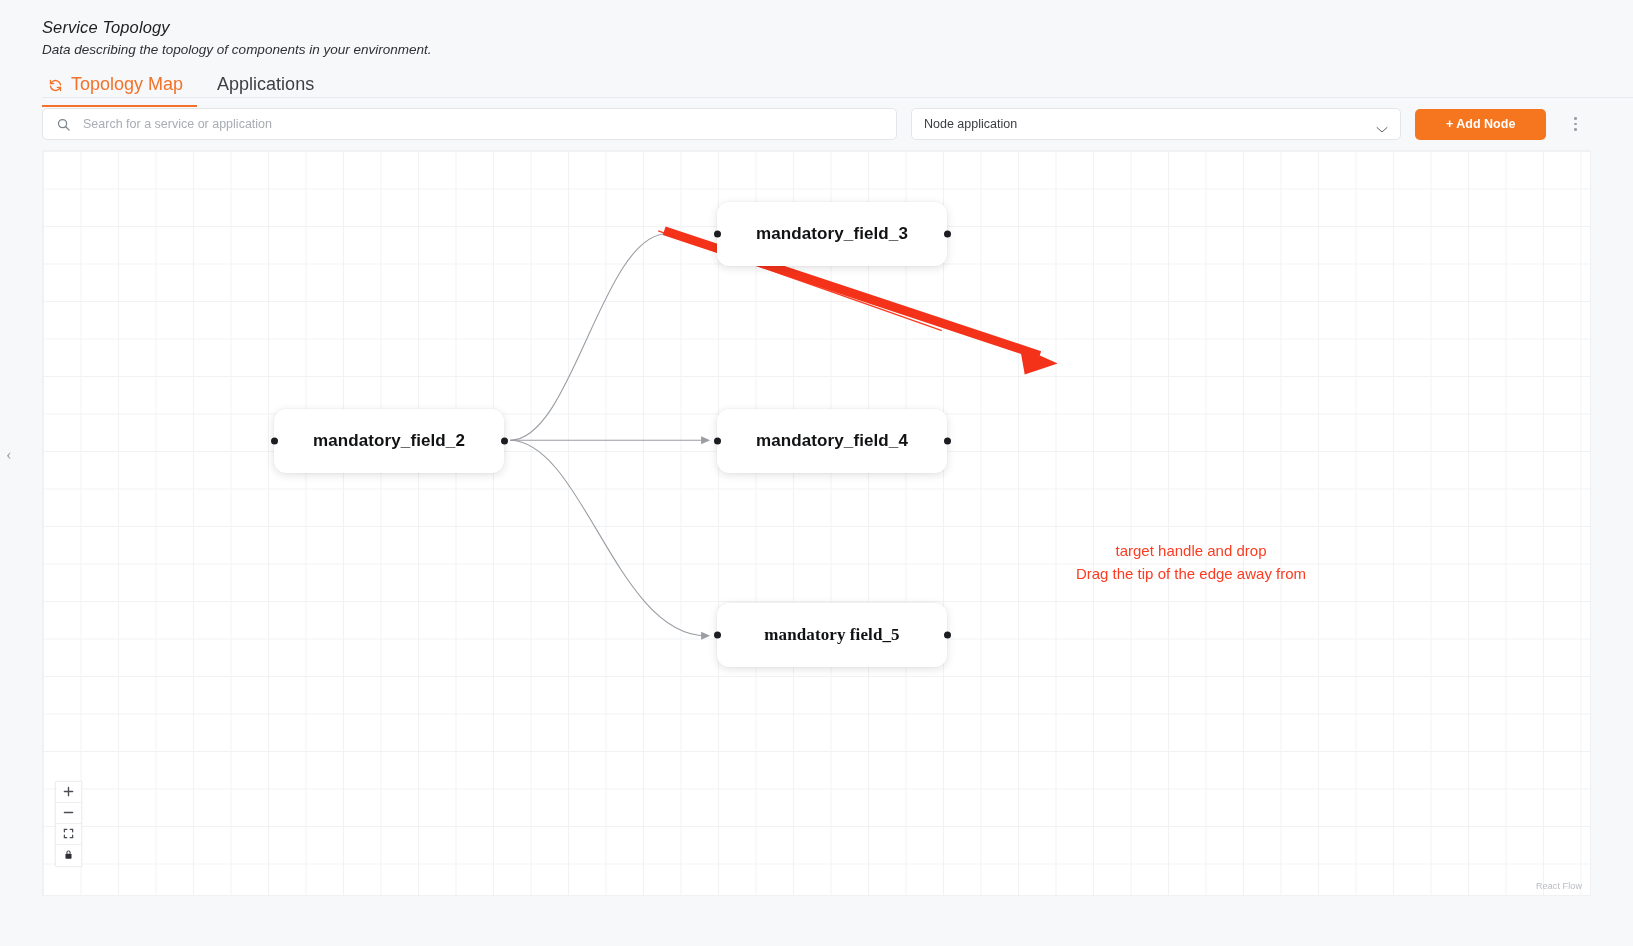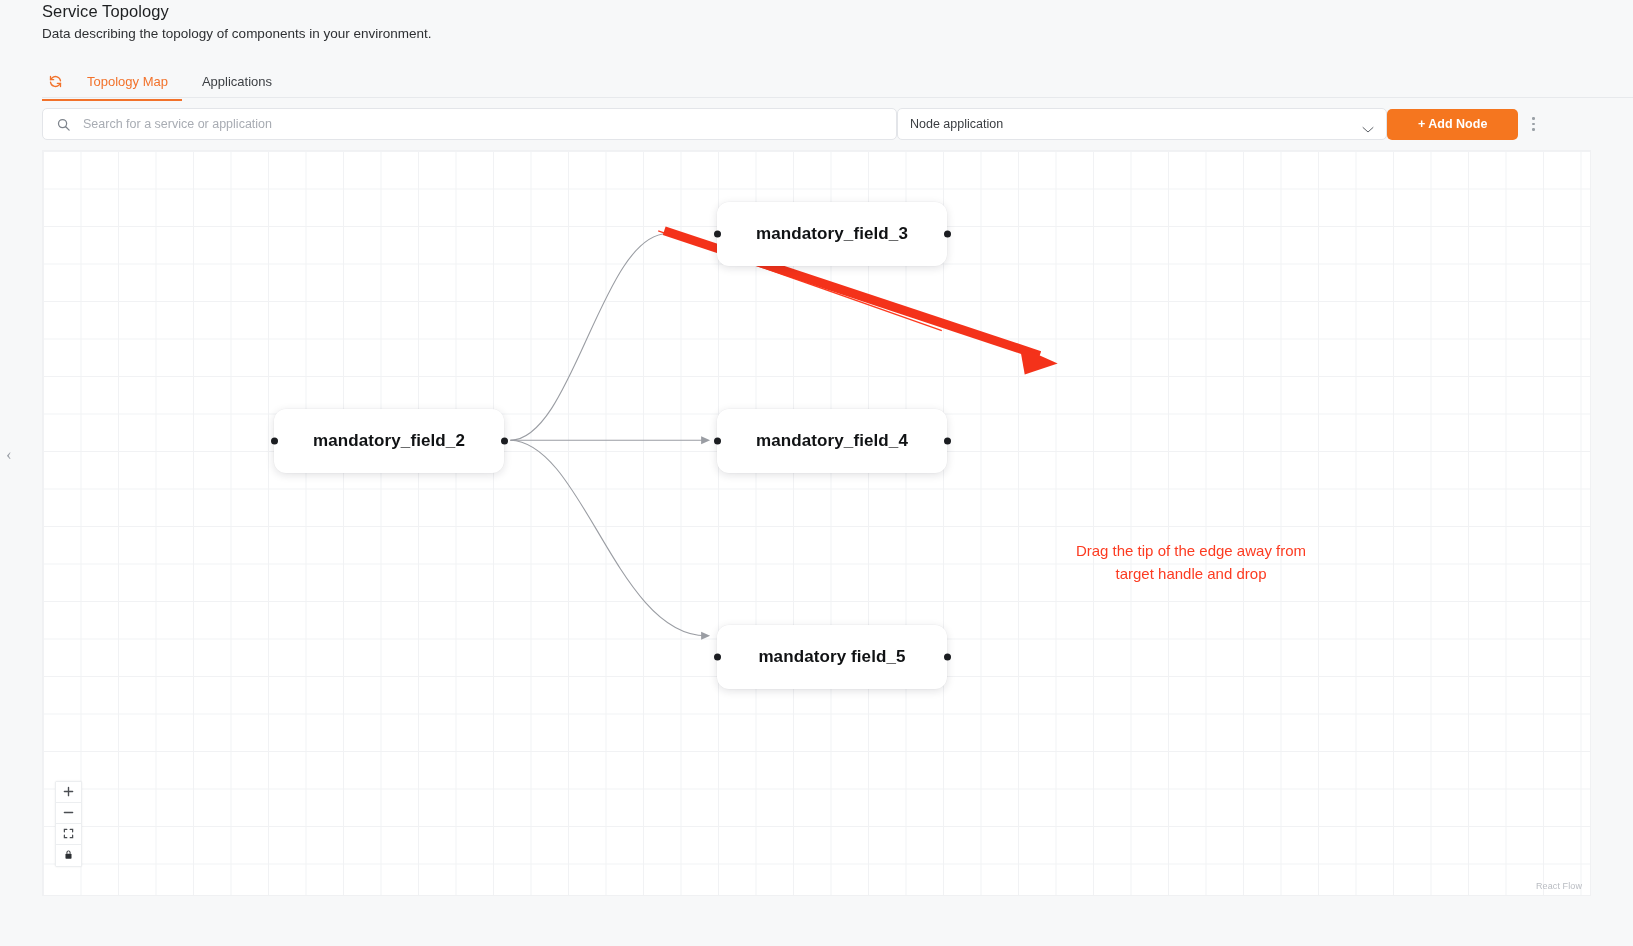--- a/index.html
+++ b/index.html
@@ -11,21 +11,21 @@
     overflow: hidden;
   }
   .page {
     position: relative;
     width: 1633px;
     height: 946px;
     background: #f7f8f9;
   }
 
   
-  .header { position: absolute; left: 42px; top: 2px; }
+  .header { position: absolute; left: 42px; top: 18px; font-style: italic; }
   .page-title {
     font-size: 16.5px;
     color: #1d1f21;
     font-weight: 400;
     letter-spacing: .1px;
   }
   .page-subtitle {
     font-size: 13.5px;
     color: #2e3033;
     margin-top: 5px;
@@ -37,23 +37,23 @@
     position: absolute;
     left: 42px;
     top: 68px;
     display: flex;
     align-items: flex-end;
     gap: 0px;
   }
   .tab {
     display: flex;
     align-items: center;
-    gap: 24px;
+    gap: 8px;
     padding: 6px 14px 10px 6px;
-    font-size: 13px;
+    font-size: 18px;
     color: #3c3f43;
     cursor: pointer;
     border-bottom: 2px solid transparent;
     background: none;
   }
   .tab.active { color: #f2722b; border-bottom-color: #f2722b; }
   .tab.inactive { padding-left: 20px; padding-right: 18px; }
   .tab-icon { width: 15px; height: 15px; display: inline-block; }
 
   .tabs-rule {
@@ -67,20 +67,21 @@
 
   
   .toolbar {
     position: absolute;
     left: 42px;
     top: 108px;
     width: 1549px;
     height: 32px;
     display: flex;
     align-items: center;
+    gap: 14px;
   }
   .search-box {
     position: relative;
     width: 855px;
     height: 32px;
     background: #fff;
     border: 1px solid #e3e5e9;
     border-radius: 5px;
     display: flex;
     align-items: center;
@@ -333,29 +334,29 @@
       <span class="node-label">mandatory_field_3</span>
       <span class="handle right"></span>
     </div>
 
     <div class="node" style="left:674px; top:258px; width:230px; height:64px;">
       <span class="handle left"></span>
       <span class="node-label">mandatory_field_4</span>
       <span class="handle right"></span>
     </div>
 
-    <div class="node" style="left:674px; top:474px; width:230px; height:64px;">
+    <div class="node" style="left:674px; top:452px; width:230px; height:64px;font-family:Liberation Serif, serif;">
       <span class="handle left"></span>
       <span class="node-label">mandatory field_5</span>
       <span class="handle right"></span>
     </div>
 
     <div class="annotation">
+      <div>target handle and drop</div>
       <div>Drag the tip of the edge away from</div>
-      <div>target handle and drop</div>
     </div>
 
     <div class="controls">
       <button class="ctrl-btn">
         <span>
           <svg viewBox="0 0 16 16" width="11" height="11" stroke="#4a4d52" stroke-width="2" stroke-linecap="round">
             <path d="M8 2 V14 M2 8 H14"></path>
           </svg>
         </span>
       </button>

